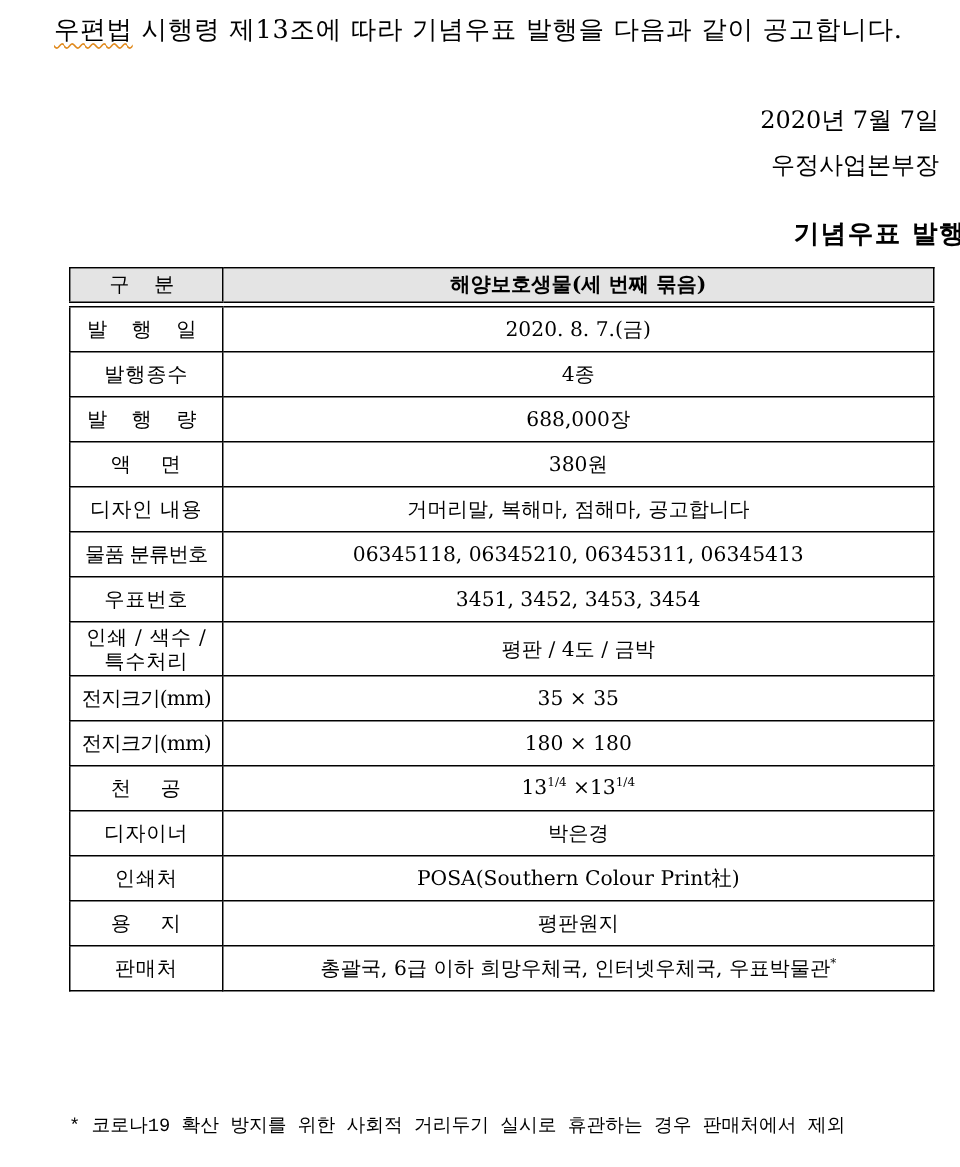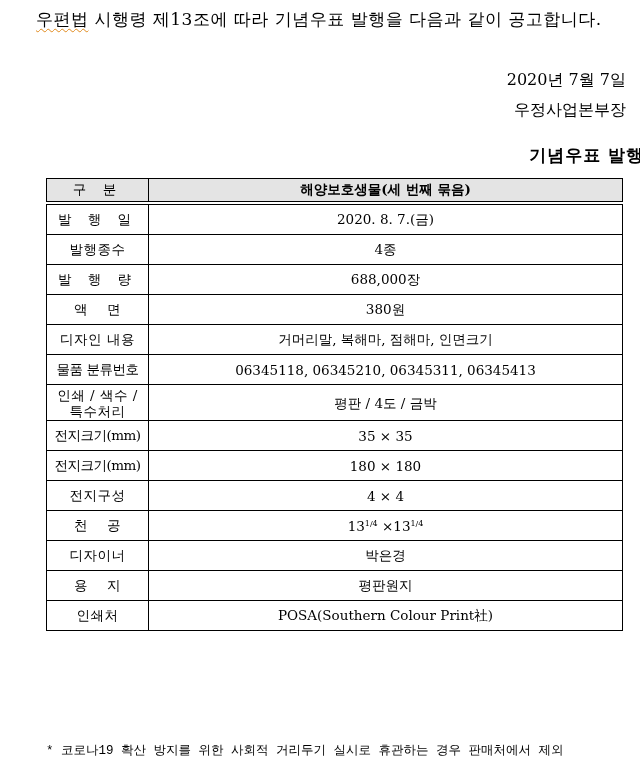--- a/index.html
+++ b/index.html
@@ -88,54 +88,58 @@
   <tr>
     <td class="label wide">발 행 량</td>
     <td>688,000장</td>
   </tr>
   <tr>
     <td class="label" style="white-space:pre">액    면</td>
     <td>380원</td>
   </tr>
   <tr>
     <td class="label">디자인 내용</td>
-    <td>거머리말, 복해마, 점해마, 인면크기</td>
+    <td>거머리말, 복해마, 점해마, 공고합니다</td>
   </tr>
   <tr>
     <td class="label" style="letter-spacing:-0.5px">물품 분류번호</td>
     <td>06345118, 06345210, 06345311, 06345413</td>
+  </tr>
+  <tr>
+    <td class="label">우표번호</td>
+    <td>3451, 3452, 3453, 3454</td>
   </tr>
   <tr class="tall">
     <td class="label wrap">인쇄 / 색수 / 특수처리</td>
     <td>평판 / 4도 / 금박</td>
   </tr>
   <tr>
     <td class="label" style="letter-spacing:-0.5px">전지크기(mm)</td>
     <td>35 × 35</td>
   </tr>
   <tr>
     <td class="label" style="letter-spacing:-0.5px">전지크기(mm)</td>
     <td>180 × 180</td>
   </tr>
   <tr>
-    <td class="label">전지구성</td>
-    <td>4 × 4</td>
-  </tr>
-  <tr>
     <td class="label" style="white-space:pre">천    공</td>
     <td><span>13</span><sup>1/4</sup><span> ×13</span><sup>1/4</sup></td>
   </tr>
   <tr>
     <td class="label">디자이너</td>
     <td>박은경</td>
   </tr>
   <tr>
+    <td class="label">인쇄처</td>
+    <td>POSA(Southern Colour Print社)</td>
+  </tr>
+  <tr>
     <td class="label" style="white-space:pre">용    지</td>
     <td>평판원지</td>
   </tr>
   <tr>
-    <td class="label">인쇄처</td>
-    <td>POSA(Southern Colour Print社)</td>
+    <td class="label">판매처</td>
+    <td><span>총괄국, 6급 이하 희망우체국, 인터넷우체국, 우표박물관</span><span class="ast">*</span></td>
   </tr>
 </tbody>
   </table>
 
 <div class="note">* 코로나19 확산 방지를 위한 사회적 거리두기 실시로 휴관하는 경우 판매처에서 제외</div>
 
 </body></html>

